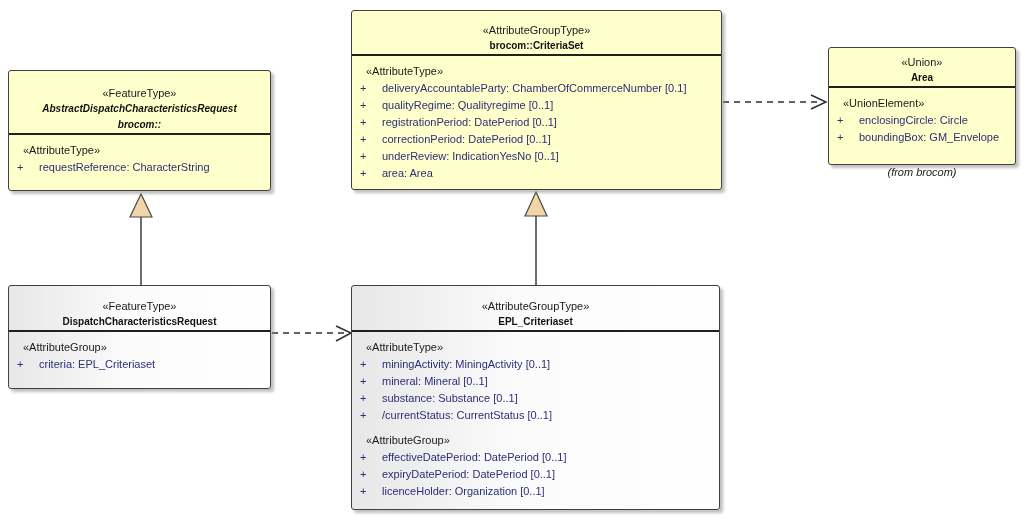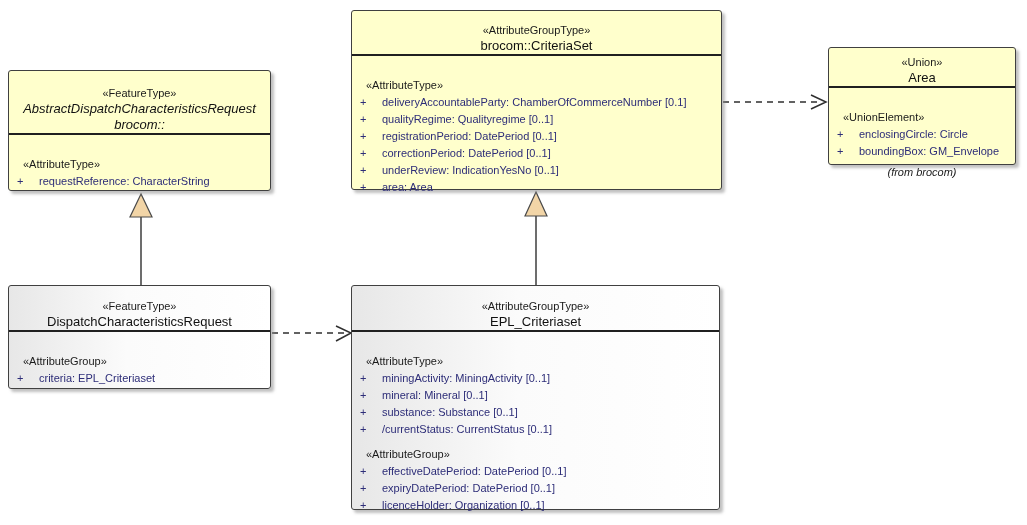--- a/index.html
+++ b/index.html
@@ -11,23 +11,23 @@
     position:absolute;border:1.5px solid #404040;border-radius:3px;
     box-shadow:3px 3px 3px rgba(140,140,140,0.55);box-sizing:border-box;
   }
   .fill-yellow{background:#ffffcc;}
   .fill-white{background:linear-gradient(to right,#e7e7e7 0%,#fbfbfb 45%,#ffffff 100%);}
   .box-header{
     border-bottom:2px solid #202020;text-align:center;box-sizing:border-box;
     display:flex;flex-direction:column;justify-content:flex-end;
   }
   .stereotype{font-size:11px;color:#1a1a1a;line-height:16px;}
-  .class-name{font-size:13px;font-weight:normal;color:#111111;line-height:16px;}
+  .class-name{font-size:10px;font-weight:bold;color:#111111;line-height:16px;}
   .abstract-name{font-style:italic;}
-  .box-body{padding-top:21px;}
+  .box-body{padding-top:7px;}
   .compartment-label{font-size:11px;color:#1a1a1a;margin-left:14px;line-height:17px;}
   .gap-above{margin-top:8px;}
   .attr-row{display:flex;align-items:baseline;line-height:17px;white-space:nowrap;}
   .attr-vis{width:22px;padding-left:8px;font-size:11px;color:#2d2d78;flex:0 0 auto;}
   .attr-text{font-size:11px;color:#2d2d78;}
   .caption{
     position:absolute;text-align:center;font-size:11px;font-style:italic;color:#222222;
   }
   svg.connectors{position:absolute;left:0;top:0;}
 </style>

